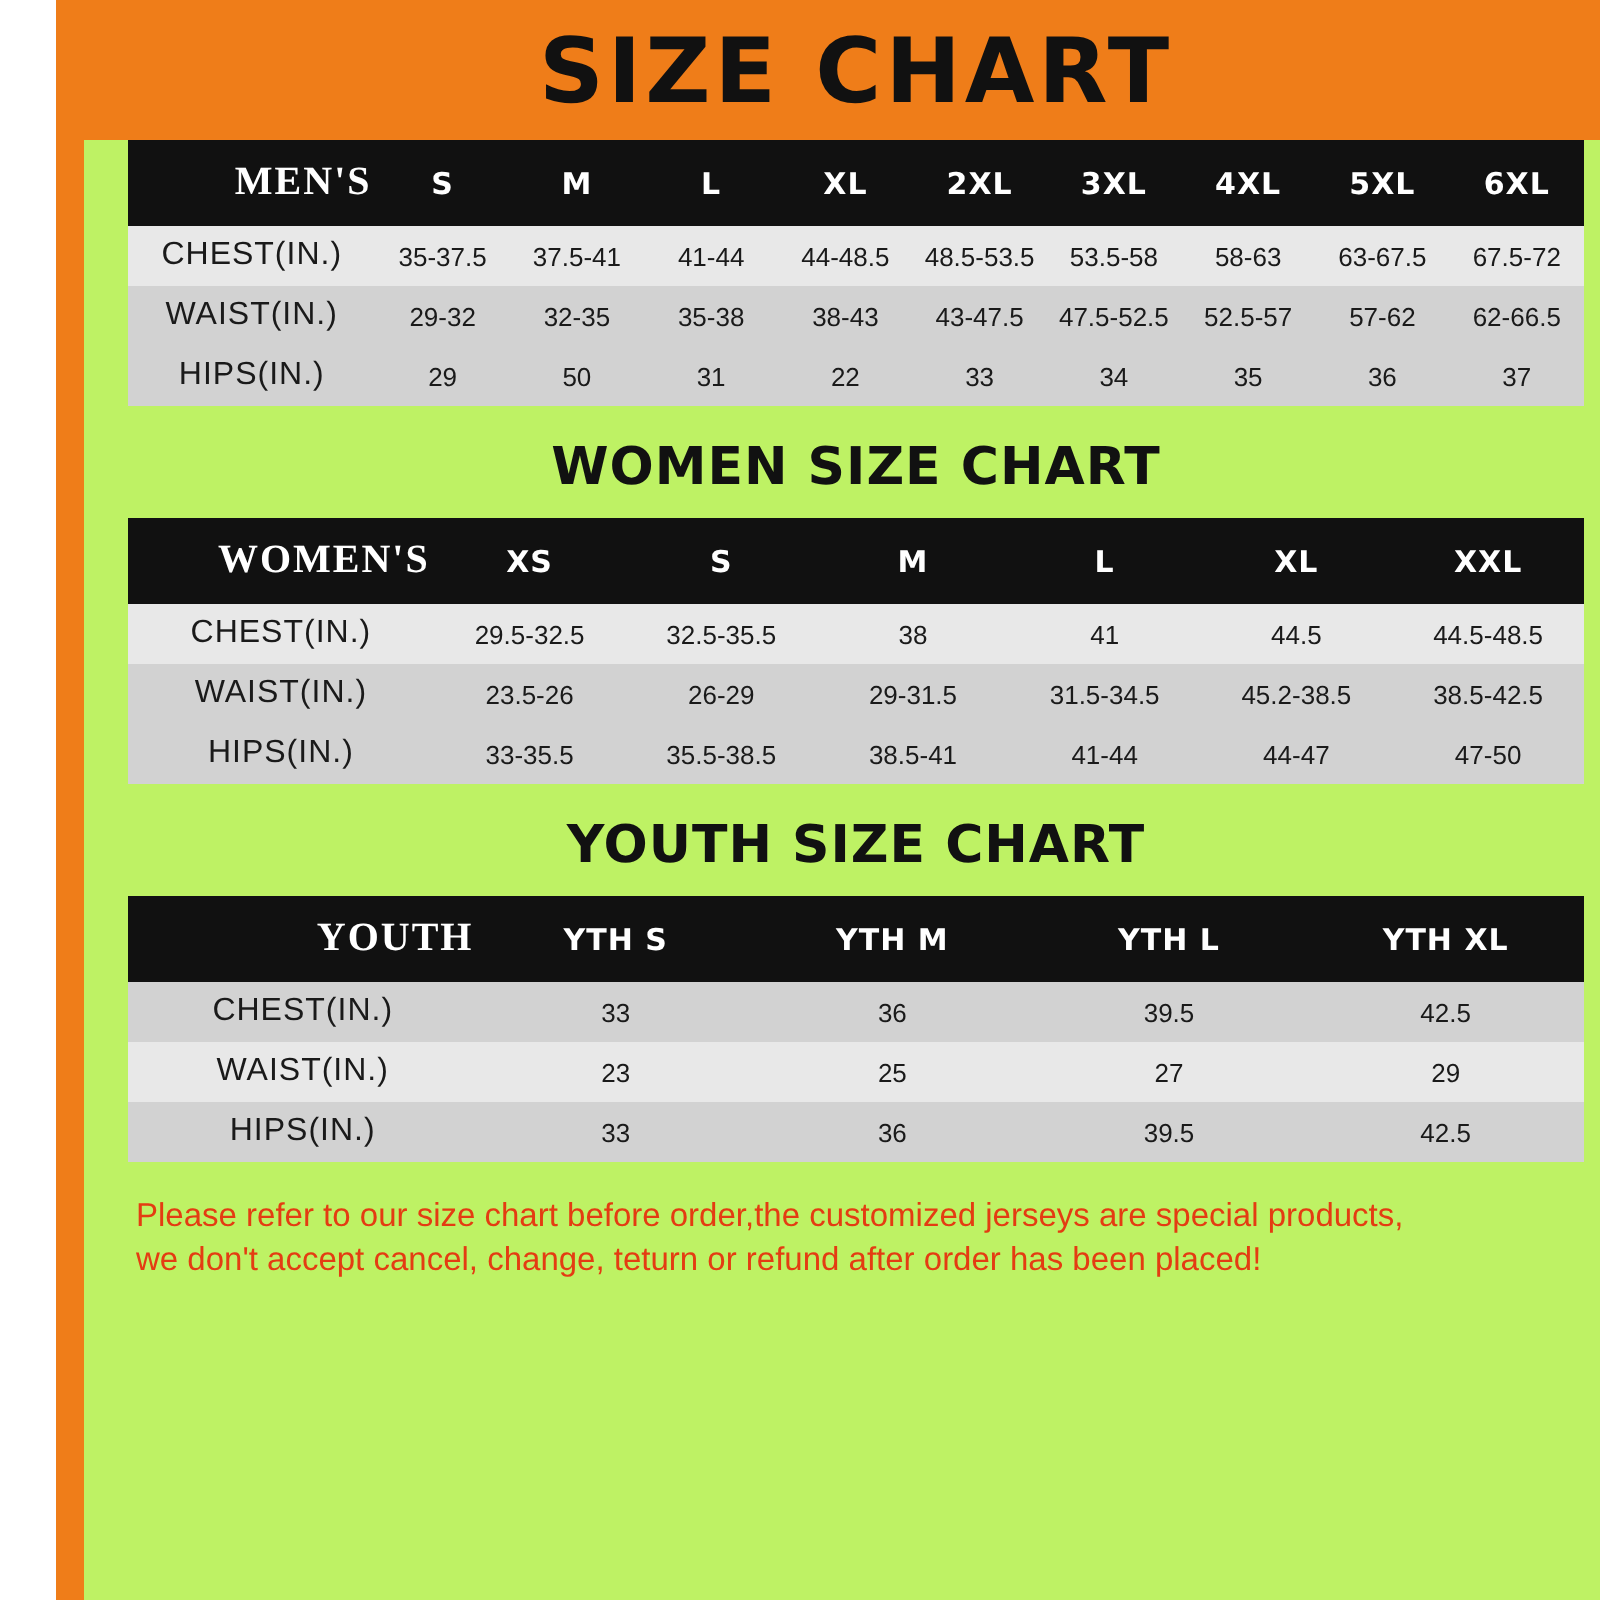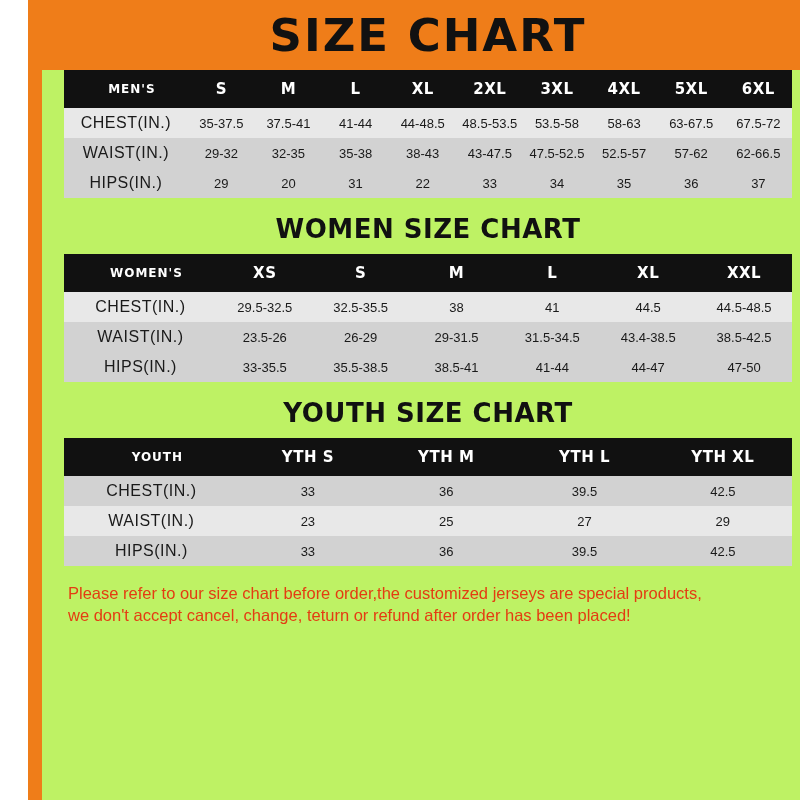--- a/index.html
+++ b/index.html
@@ -64,24 +64,25 @@
   table.sizetable thead td {
     background: #111111;
     color: #ffffff;
     font-weight: bold;
     font-family: "DejaVu Sans", sans-serif;
     font-size: 15px;
     padding: 10px 2px;
     letter-spacing: 0.5px;
   }
   table.sizetable thead td.rowhead {
-    font-size: 12px;
-    text-align: center;
+    font-size: 20px;
+    text-align: right;
     padding-left: 14px;
     letter-spacing: 1px;
+    font-family: Liberation Serif, serif;
   }
   table.sizetable tbody tr.light td { background: #e8e8e8; }
   table.sizetable tbody tr.dark td { background: #d2d2d2; }
   table.sizetable tbody td.rowhead {
     font-weight: normal;
     letter-spacing: 0.5px;
     font-size: 16px;
   }
   
   .men-tbl col.c0 { width: 17%; }
@@ -155,21 +156,21 @@
           <td>38-43</td>
           <td>43-47.5</td>
           <td>47.5-52.5</td>
           <td>52.5-57</td>
           <td>57-62</td>
           <td>62-66.5</td>
         </tr>
         <tr class="dark">
           <td class="rowhead">HIPS(IN.)</td>
           <td>29</td>
-          <td>20</td>
+          <td>50</td>
           <td>31</td>
           <td>22</td>
           <td>33</td>
           <td>34</td>
           <td>35</td>
           <td>36</td>
           <td>37</td>
         </tr>
       </tbody>
     </table>
@@ -205,21 +206,21 @@
           <td>41</td>
           <td>44.5</td>
           <td>44.5-48.5</td>
         </tr>
         <tr class="dark">
           <td class="rowhead">WAIST(IN.)</td>
           <td>23.5-26</td>
           <td>26-29</td>
           <td>29-31.5</td>
           <td>31.5-34.5</td>
-          <td>43.4-38.5</td>
+          <td>45.2-38.5</td>
           <td>38.5-42.5</td>
         </tr>
         <tr class="dark">
           <td class="rowhead">HIPS(IN.)</td>
           <td>33-35.5</td>
           <td>35.5-38.5</td>
           <td>38.5-41</td>
           <td>41-44</td>
           <td>44-47</td>
           <td>47-50</td>

